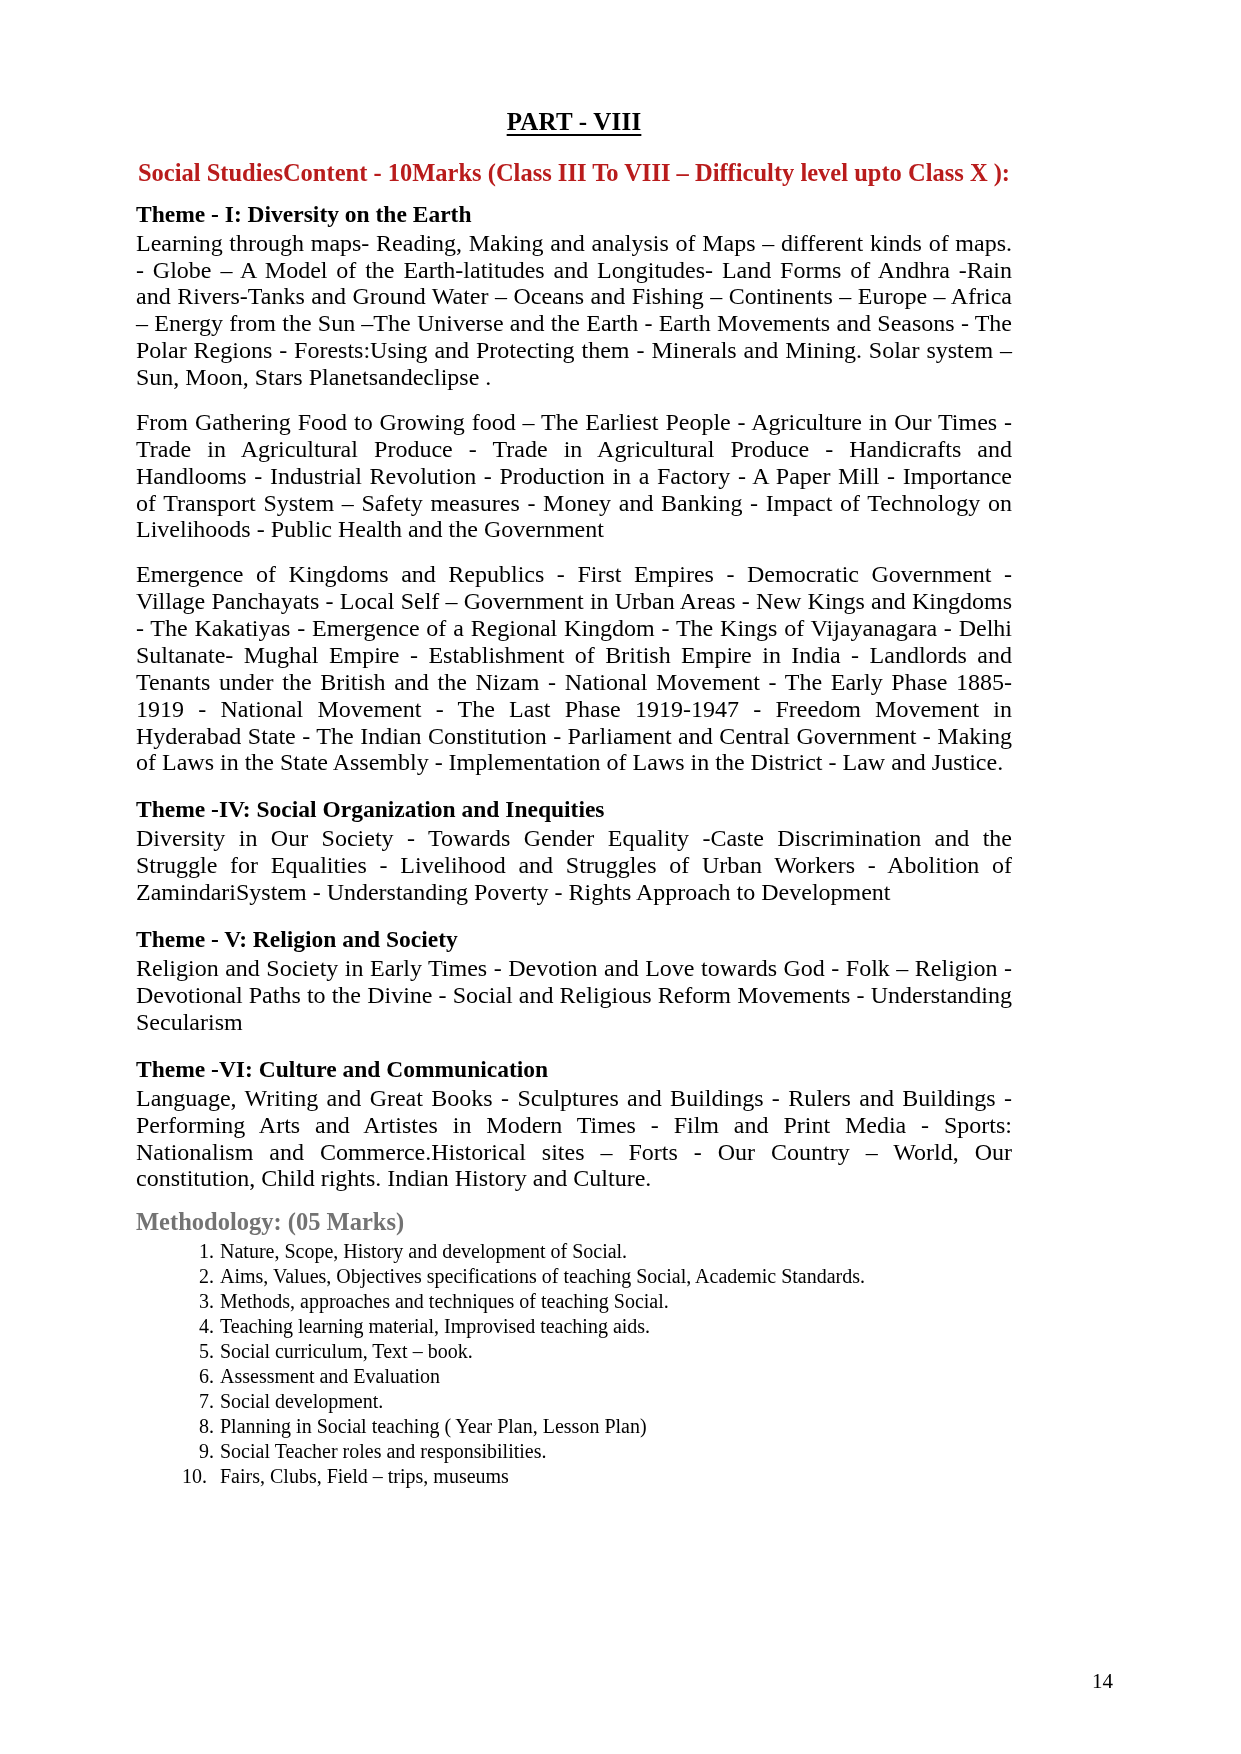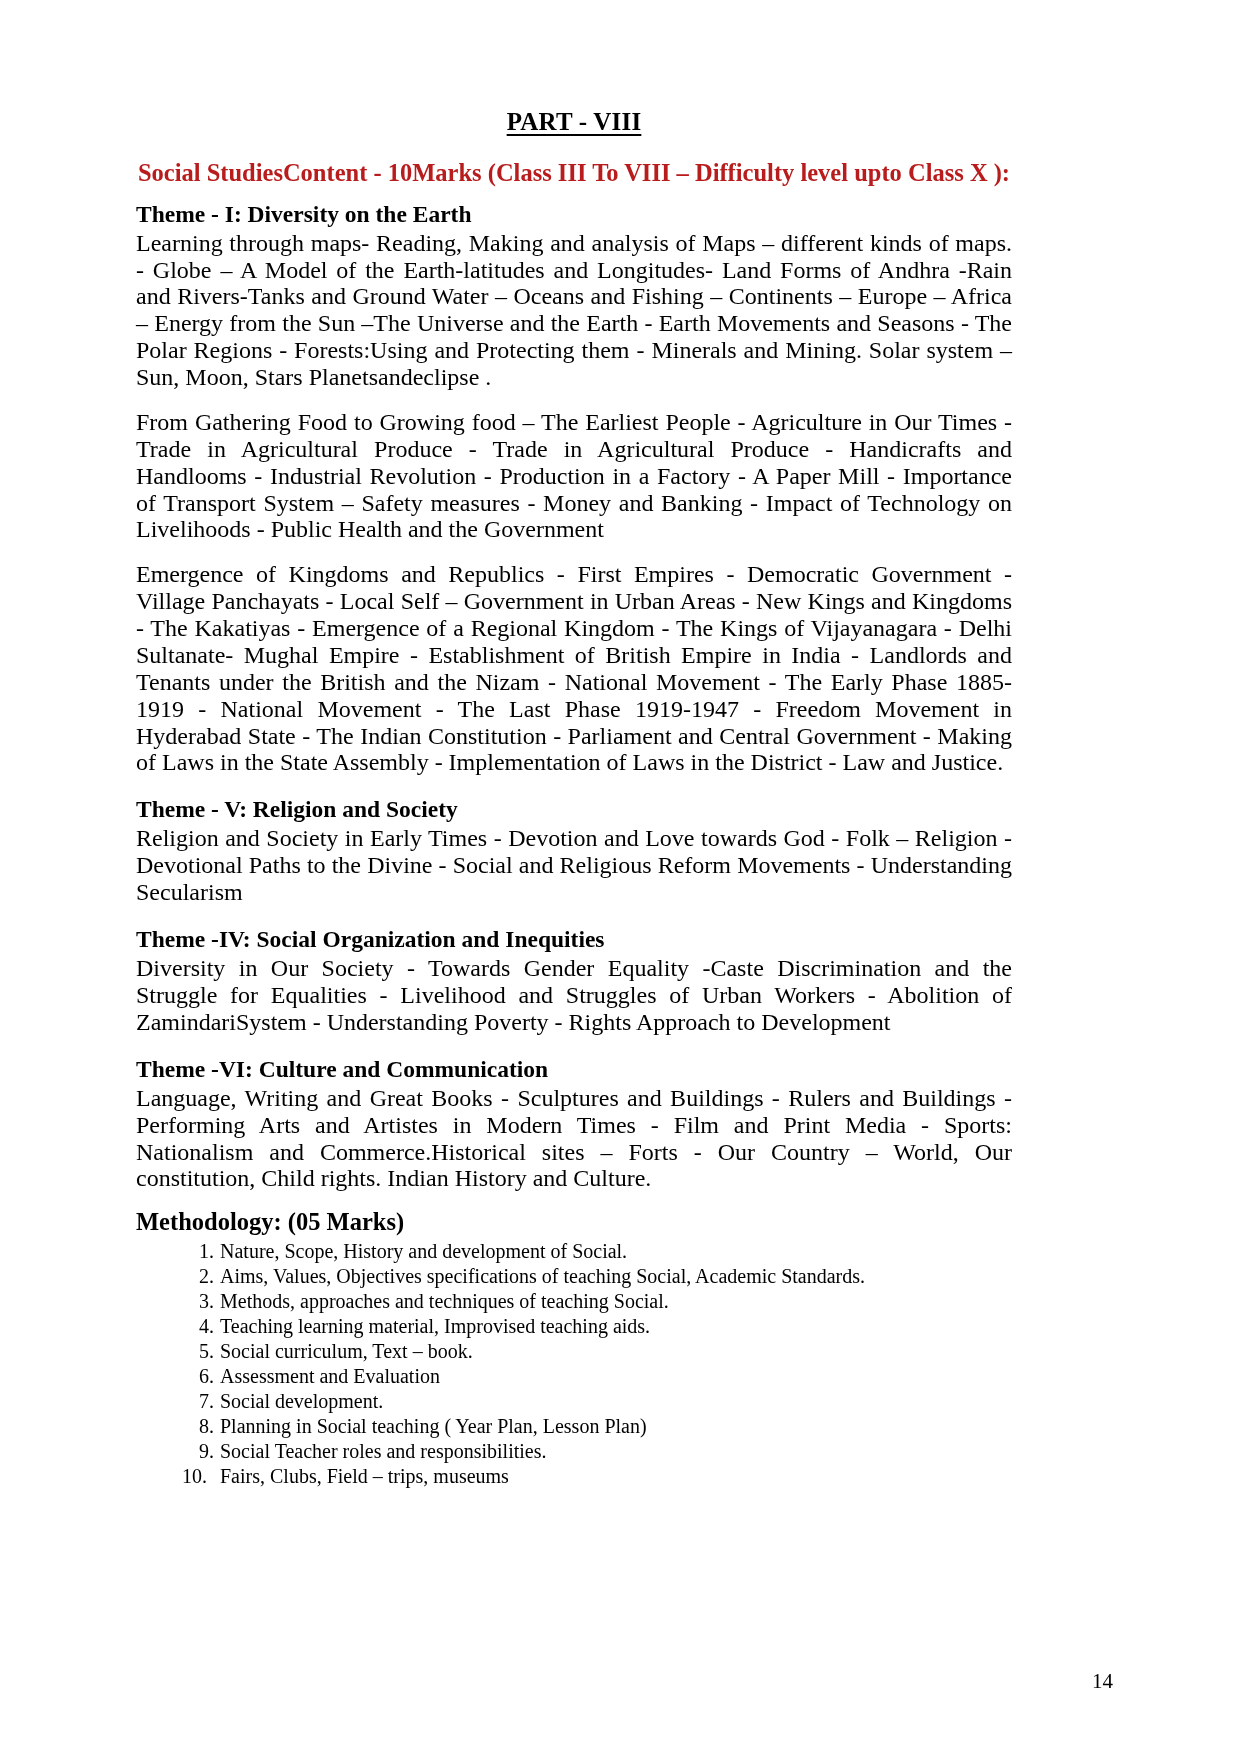--- a/index.html
+++ b/index.html
@@ -57,21 +57,21 @@
     line-height: 1.12;
     text-align: justify;
     text-justify: inter-word;
     margin: 0 0 18px 0;
     hyphens: none;
   }
   .body-para.tight {
     margin-bottom: 16px;
   }
   .methodology-heading {
-    color: #000000;
+    color: #737373;
     font-weight: bold;
     font-size: 24.5px;
     margin: 0 0 4px 0;
   }
   ol.method-list {
     margin: 0;
     padding: 0 0 0 46px;
     list-style: none;
     counter-reset: mitem;
     font-size: 20px;
@@ -124,27 +124,27 @@
 
     <div>
       <div class="body-para">From Gathering Food to Growing food – The Earliest People -  Agriculture in Our Times  - Trade in Agricultural Produce  - Trade in Agricultural Produce -  Handicrafts and Handlooms -  Industrial Revolution -  Production in a Factory - A Paper Mill - Importance of Transport System – Safety measures - Money and Banking  - Impact of Technology on Livelihoods  - Public Health and the Government</div>
     </div>
 
     <div>
       <div class="body-para"> Emergence of Kingdoms and Republics  - First Empires -  Democratic Government  - Village Panchayats - Local Self – Government in Urban Areas - New Kings and Kingdoms -  The Kakatiyas - Emergence of a Regional Kingdom - The Kings of Vijayanagara -  Delhi Sultanate- Mughal Empire - Establishment of British Empire in India - Landlords and Tenants under the British and the Nizam  - National Movement - The Early Phase 1885-1919  - National Movement - The Last Phase 1919-1947  - Freedom Movement in Hyderabad State - The Indian Constitution  -  Parliament and Central Government  - Making of Laws in the State Assembly - Implementation of Laws in the District - Law and Justice.</div>
     </div>
 
     <div>
-      <div class="theme-heading">Theme - V: Religion and Society</div>
-      <div class="body-para"> Religion and Society in Early Times - Devotion and Love towards God - Folk – Religion - Devotional Paths to the Divine - Social and Religious Reform Movements - Understanding Secularism</div>
+      <div class="theme-heading">Theme -IV: Social Organization and Inequities</div>
+      <div class="body-para"> Diversity in Our Society - Towards Gender Equality -Caste Discrimination and the Struggle for Equalities - Livelihood and Struggles of Urban Workers - Abolition of ZamindariSystem - Understanding Poverty - Rights Approach to Development</div>
     </div>
 
     <div>
-      <div class="theme-heading">Theme -IV: Social Organization and Inequities</div>
-      <div class="body-para"> Diversity in Our Society - Towards Gender Equality -Caste Discrimination and the Struggle for Equalities - Livelihood and Struggles of Urban Workers - Abolition of ZamindariSystem - Understanding Poverty - Rights Approach to Development</div>
+      <div class="theme-heading">Theme - V: Religion and Society</div>
+      <div class="body-para"> Religion and Society in Early Times - Devotion and Love towards God - Folk – Religion - Devotional Paths to the Divine - Social and Religious Reform Movements - Understanding Secularism</div>
     </div>
 
     <div>
       <div class="theme-heading">Theme -VI: Culture and Communication</div>
       <div class="body-para tight">Language, Writing and Great Books - Sculptures and Buildings   - Rulers and Buildings - Performing Arts and Artistes in Modern Times  - Film and Print Media -  Sports: Nationalism and Commerce.Historical sites – Forts - Our Country – World, Our constitution, Child rights. Indian History and Culture.</div>
     </div>
 
     <div class="methodology-heading">Methodology: (05 Marks)</div>
 
     <ol class="method-list">

